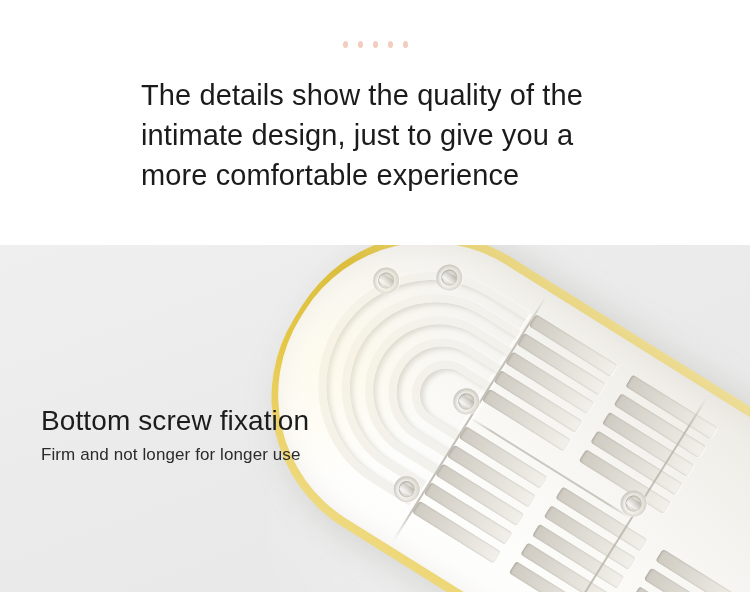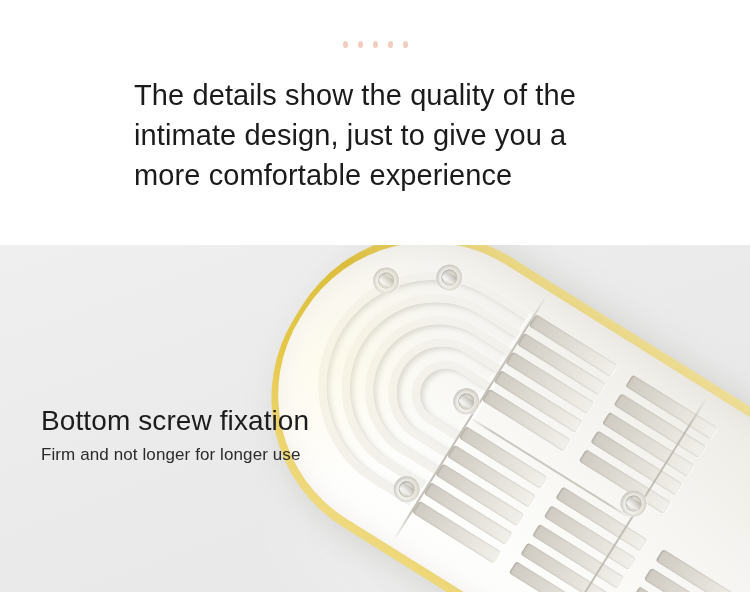--- a/index.html
+++ b/index.html
@@ -42,21 +42,21 @@
   }
   .deco-dot {
     width: 5px;
     height: 7px;
     border-radius: 50% 50% 45% 45%;
     opacity: .55;
   }
 
   .intro-heading {
     position: absolute;
-    left: 134px;
+    left: 141px;
     top: 56px;
     width: 470px;
     font-size: 29px;
     line-height: 40px;
     font-weight: 400;
     letter-spacing: .1px;
     color: #1b1b1b;
     white-space: pre-line;
   }
 

